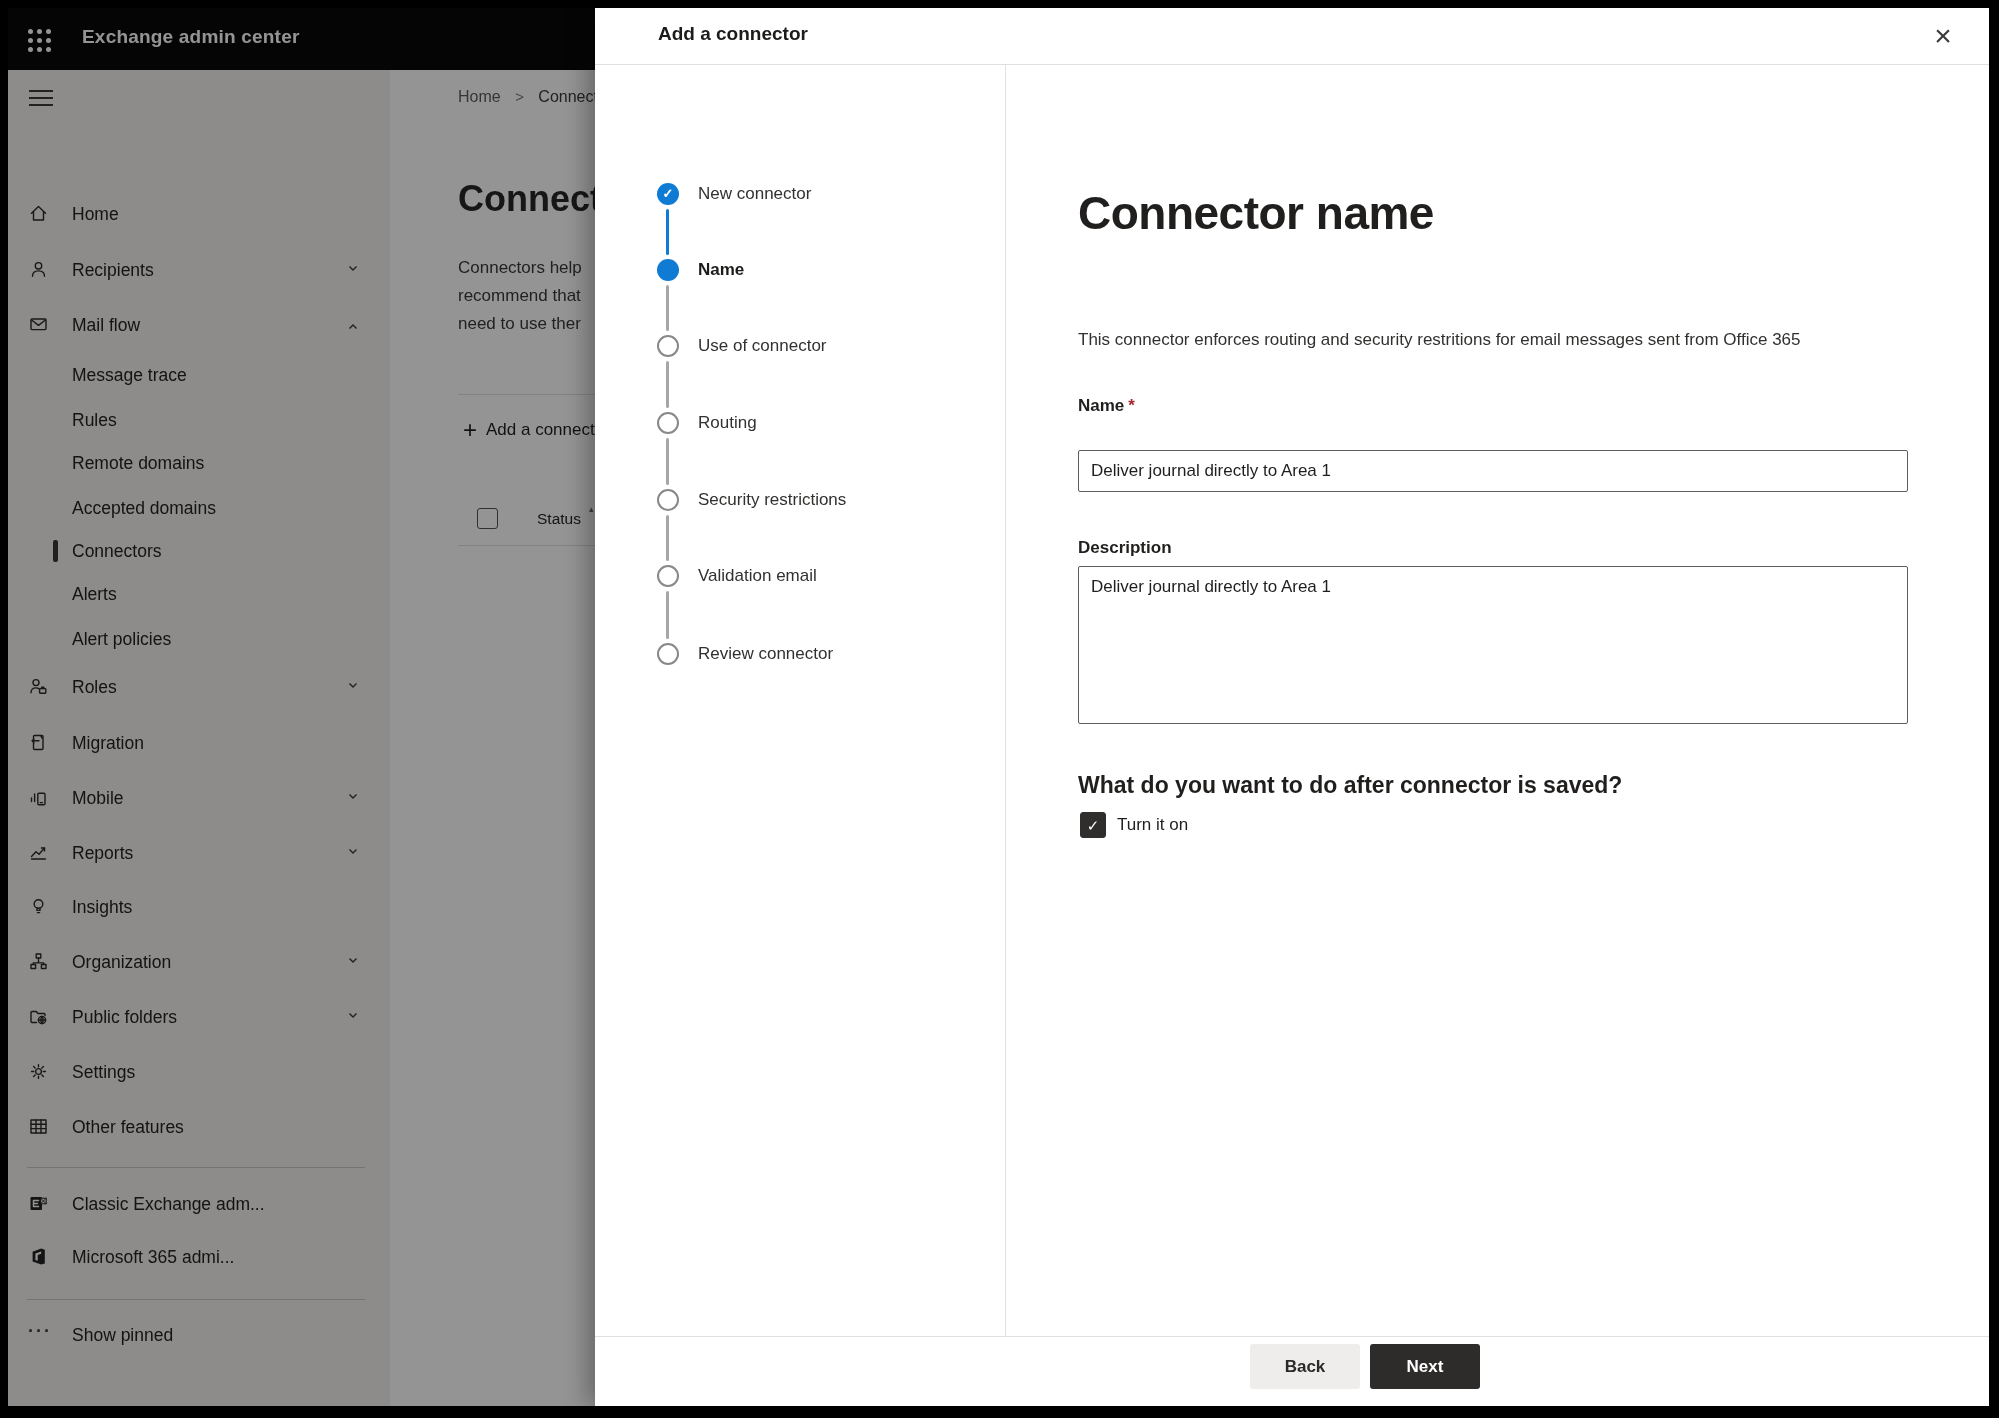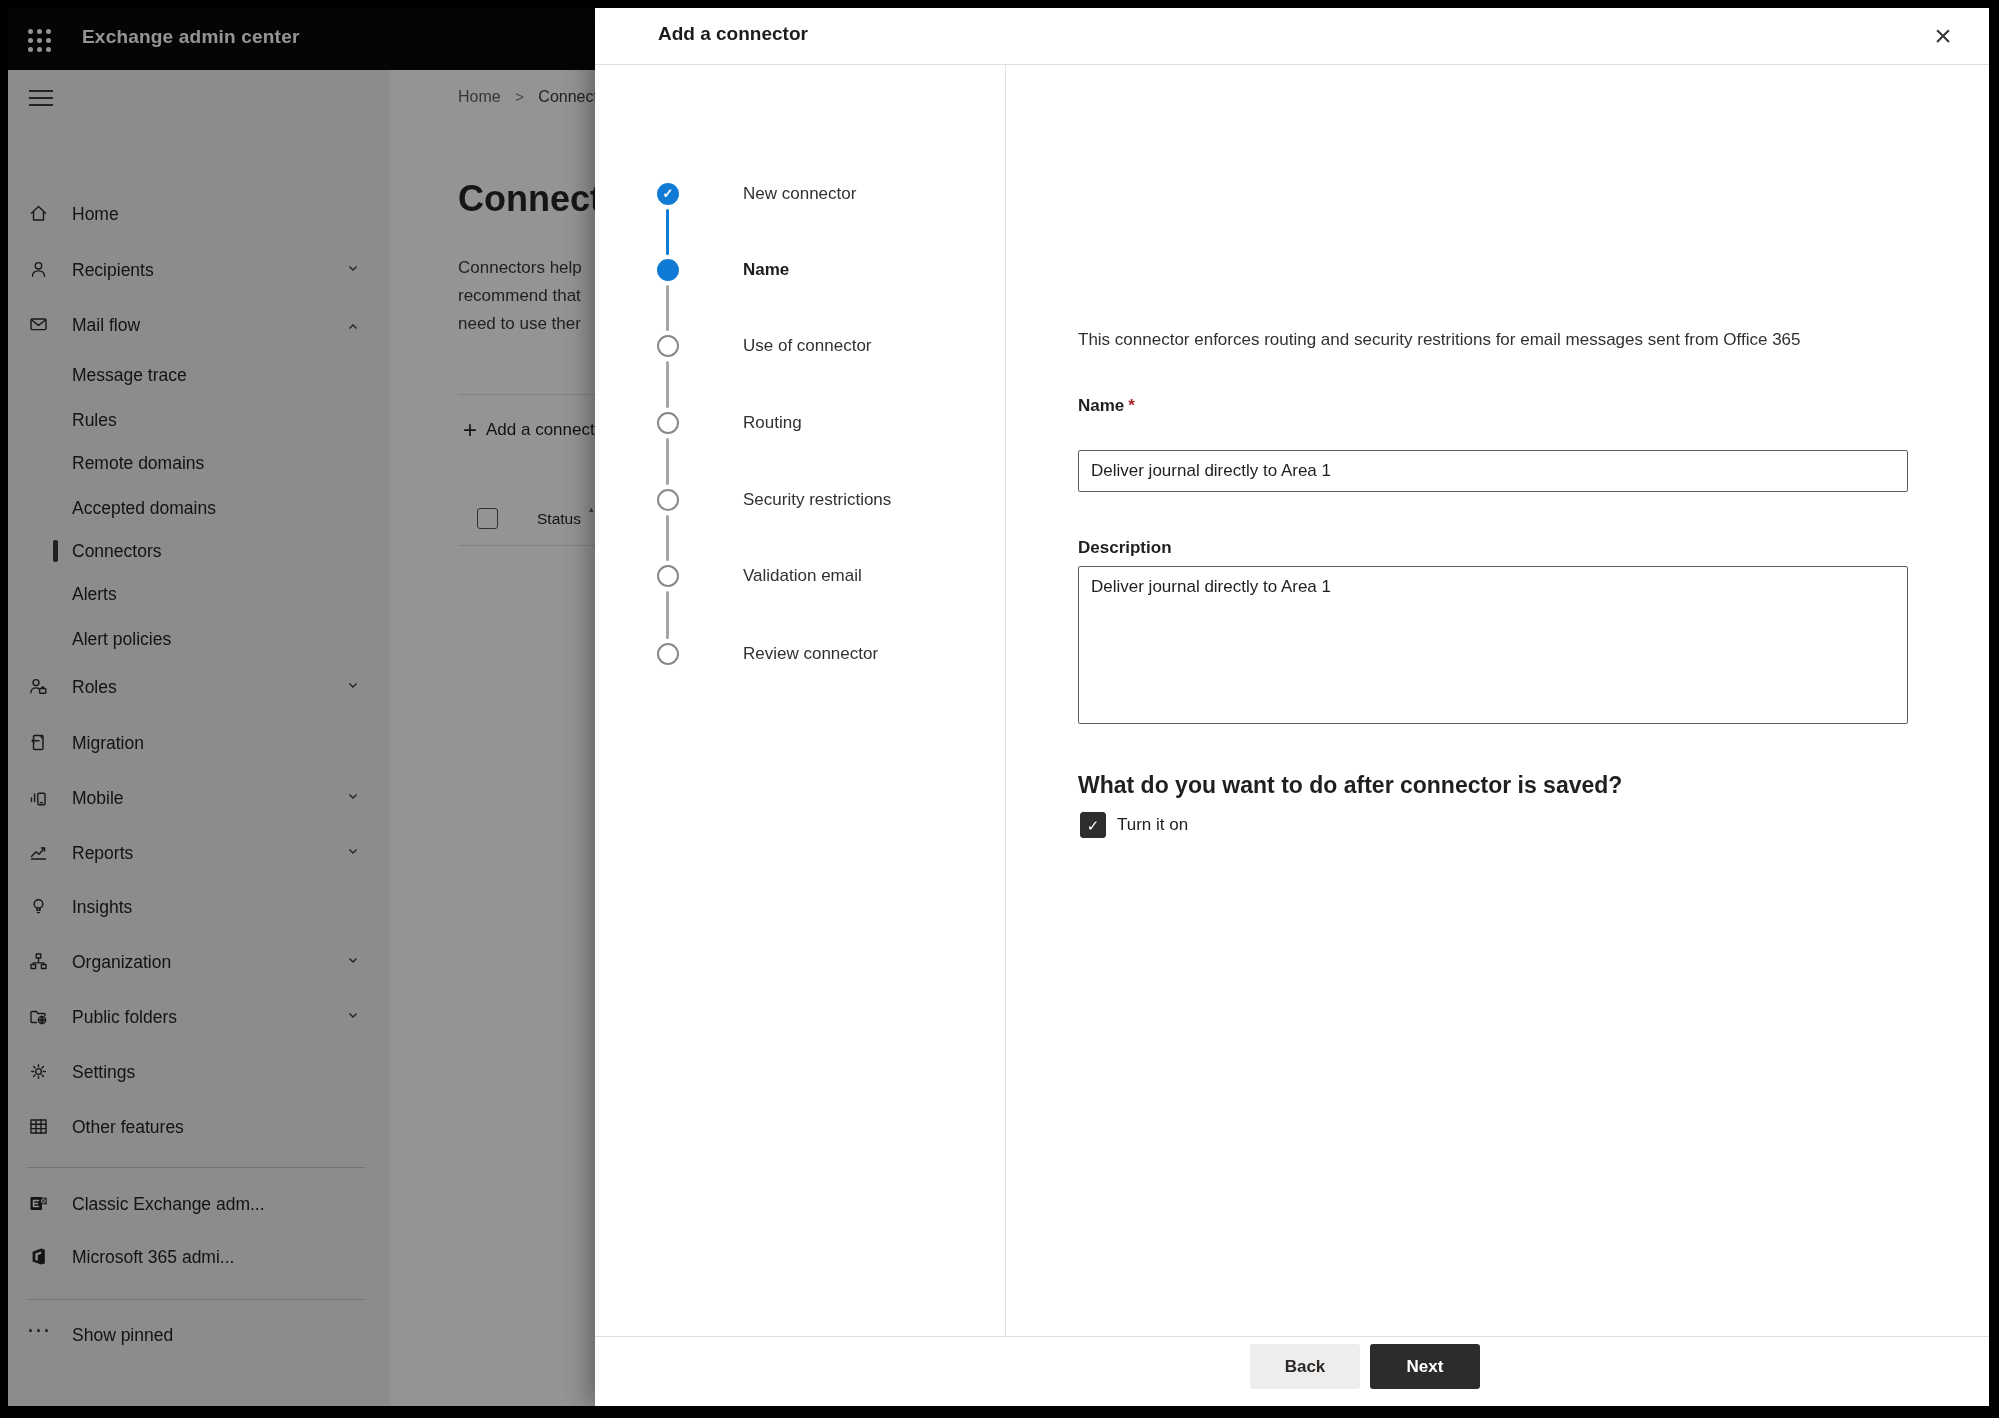--- a/index.html
+++ b/index.html
@@ -48,21 +48,21 @@
   .dlg-title { position:absolute; left:63px; top:15px; font-size:19px; font-weight:700; color:#1d1c1b; }
   .dlg-close { position:absolute; right:26px; top:8px; width:40px; height:40px; background:none; border:none; font-size:30px; font-weight:300;
                color:#3b3a39; cursor:pointer; line-height:38px; text-align:center; }
 
   .steps-panel { position:absolute; left:0; top:57px; width:411px; height:1271px; border-right:1px solid #e4e2e0; }
   .step { position:absolute; left:0; width:400px; height:28px; cursor:pointer; }
   .step .dot { position:absolute; left:62px; top:50%; transform:translateY(-50%); width:22px; height:22px; border-radius:50%; }
   .step.completed .dot { background:#0f7bd4; color:#fff; font-size:13px; font-weight:700; text-align:center; line-height:22px; }
   .step.current .dot { background:#0f7bd4; }
   .step.upcoming .dot { background:#fff; border:2px solid #8a8886; }
-  .step .slbl { position:absolute; left:103px; top:50%; transform:translateY(-50%); font-size:17px; color:#323130; white-space:nowrap;margin-left:45px; }
+  .step .slbl { position:absolute; left:103px; top:50%; transform:translateY(-50%); font-size:17px; color:#323130; white-space:nowrap; }
   .step.current .slbl { font-weight:700; color:#1d1c1b; }
   .step-line { position:absolute; left:71px; width:3px; border-radius:2px; background:#a8a6a4; }
   .step-line.blue { background:#0f7bd4; }
 
   .dlg-h1 { position:absolute; left:483px; top:178px; font-size:46px; font-weight:700; letter-spacing:-.5px; color:#201f1e; white-space:nowrap; }
   .dlg-desc { position:absolute; left:483px; top:318px; font-size:17px; line-height:27px; color:#323130; white-space:nowrap; }
   .fld-label { position:absolute; left:483px; font-size:17px; font-weight:700; color:#201f1e; }
   .fld-label .req { color:#a4262c; margin-left:4px; font-weight:700; }
   .txt-input { position:absolute; left:483px; top:442px; width:830px; height:42px; border:1px solid #605e5c; border-radius:2px;
                font-family:"Liberation Sans",sans-serif; font-size:17px; color:#201f1e; padding:0 12px; background:#fff; }
@@ -333,20 +333,21 @@
       <div class="step upcoming" style="top:497px">
         <span class="dot"></span>
         <span class="slbl">Validation email</span>
       </div>
       <div class="step upcoming" style="top:575px">
         <span class="dot"></span>
         <span class="slbl">Review connector</span>
       </div>
     </div>
 
+    <h1 class="dlg-h1">Connector name</h1>
 
     <div class="dlg-desc">
       <div>This connector enforces routing and security restritions for email messages sent from Office 365</div>
     </div>
 
     <div class="fld-label" style="top:388px">
       <span>Name</span><span class="req">*</span>
     </div>
     <input class="txt-input" type="text" value="Deliver journal directly to Area 1" style="">
 

